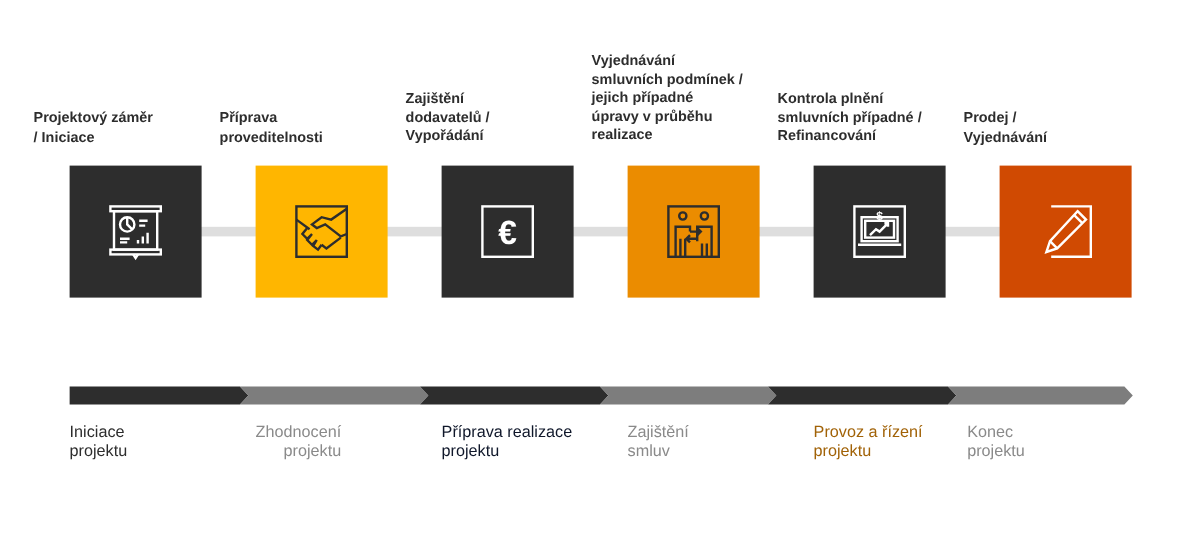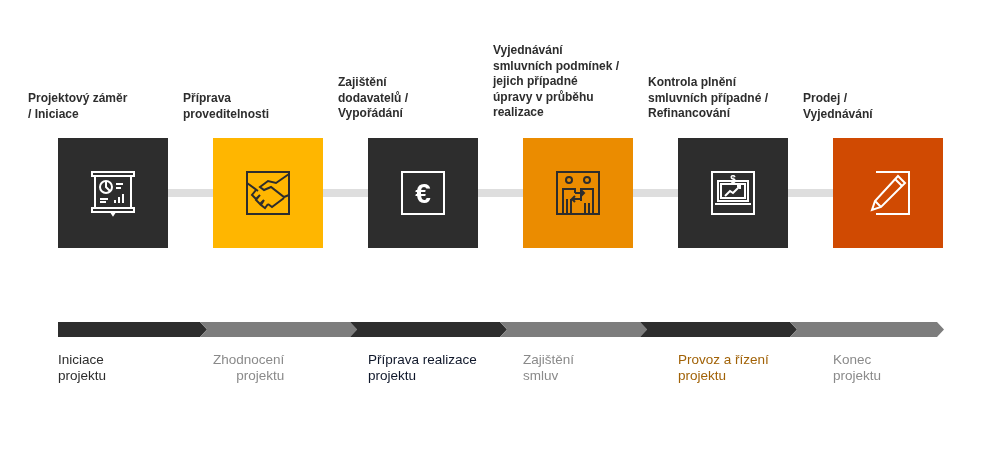--- a/index.html
+++ b/index.html
@@ -105,14 +105,14 @@
 <div class="phase-label" style="left:58px; color:#2d2d2d;">Iniciace
 projektu</div>
 <div class="phase-label" style="left:213px; color:#8a8a8a;text-align:right;">Zhodnocení
 projektu</div>
 <div class="phase-label" style="left:368px; color:#0f172a;">Příprava realizace
 projektu</div>
 <div class="phase-label" style="left:523px; color:#8a8a8a;">Zajištění
 smluv</div>
 <div class="phase-label" style="left:678px; color:#a16207;">Provoz a řízení
 projektu</div>
-<div class="phase-label" style="left:833px; color:#8a8a8a;">Konec
+<div class="phase-label" style="left:806px; color:#8a8a8a;">Konec
 projektu</div>
 
 </body></html>

